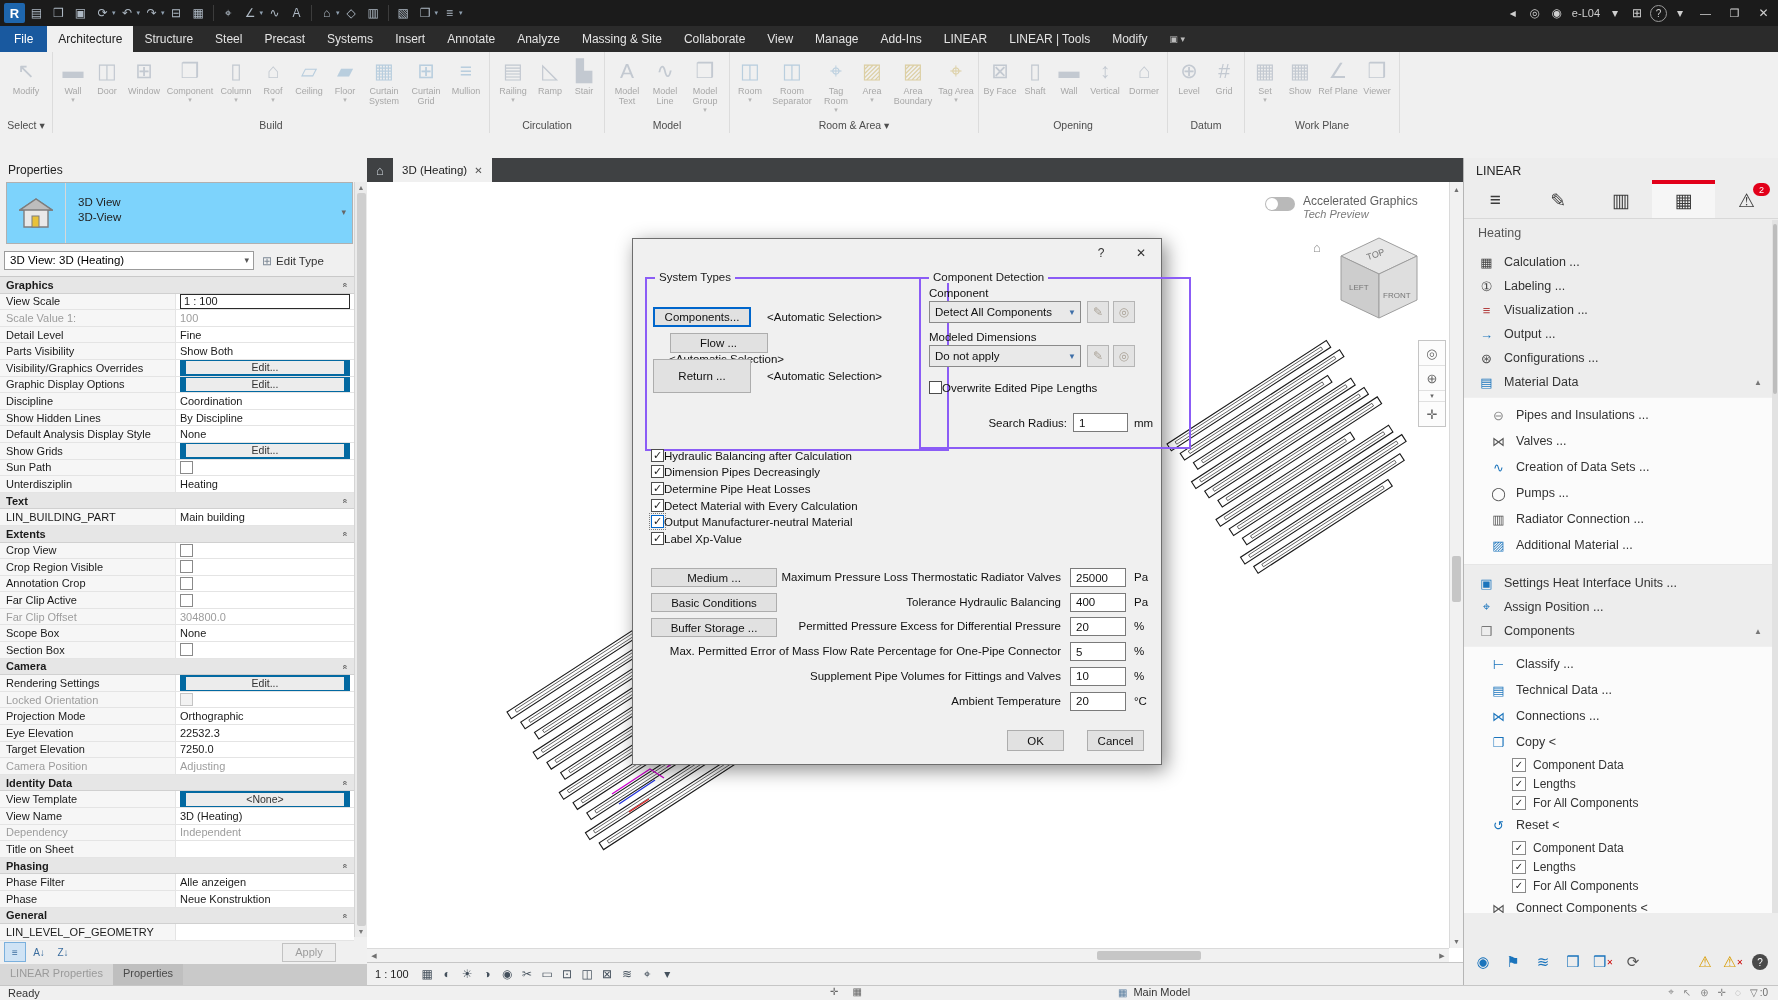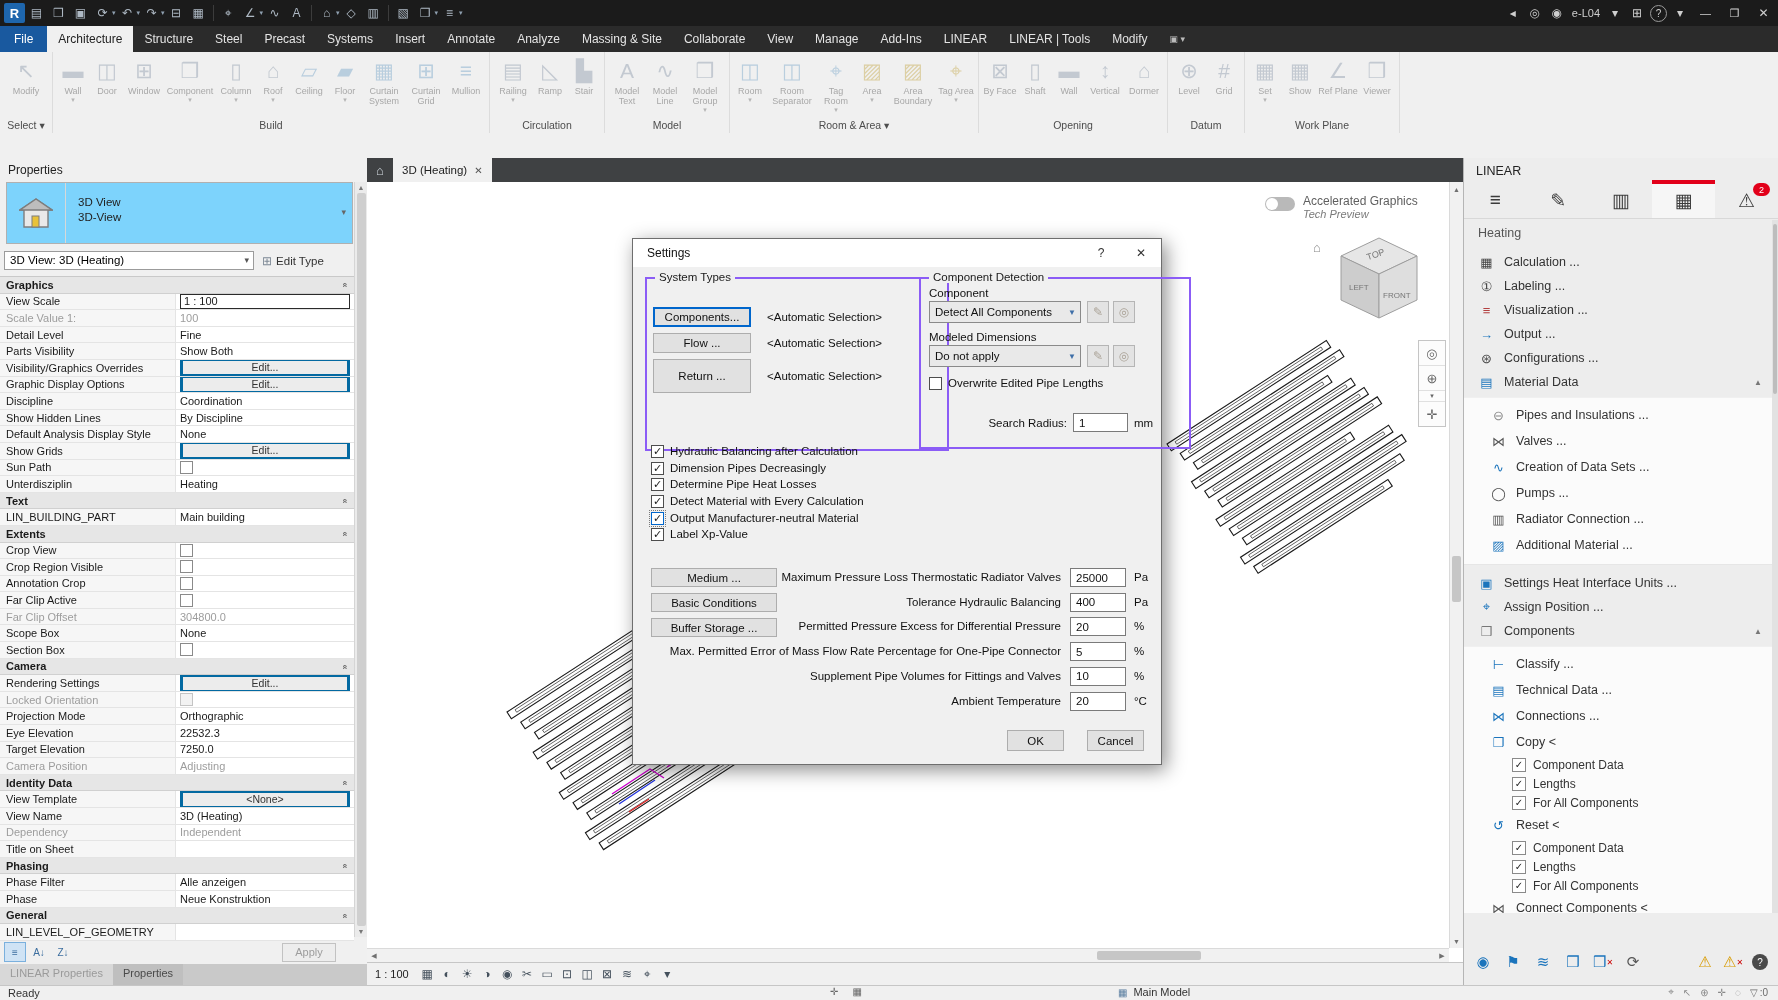--- a/index.html
+++ b/index.html
@@ -56,21 +56,21 @@
   .pg-header{height:16.6px;background:#e6e6e6;border-bottom:1px solid #d0d0d0;display:flex;align-items:center;
              font-weight:bold;font-size:11px;color:#1a1a1a;padding-left:6px;position:relative;box-sizing:border-box;}
   .pg-chev{position:absolute;right:7px;top:3px;transform:rotate(90deg);color:#666;font-size:9px;}
   .pg-row{height:16.6px;display:flex;border-bottom:1px solid #e4e4e4;background:#fff;align-items:stretch;box-sizing:border-box;}
   .pg-name{width:176px;padding-left:6px;border-right:1px solid #e4e4e4;background:#f6f6f6;color:#1a1a1a;
            display:flex;align-items:center;white-space:nowrap;overflow:hidden;box-sizing:border-box;}
   .pg-name.dim{color:#9d9d9d;}
   .pg-val{flex:1;display:flex;align-items:center;padding:0 4px;color:#1a1a1a;white-space:nowrap;overflow:hidden;}
   .pg-val.dim{color:#9d9d9d;}
   .pg-box{border:1px solid #2a2a2a;width:100%;height:13px;line-height:13px;padding:0 3px;}
-  .pg-btn{width:100%;height:13px;line-height:12px;text-align:center;background:#ececec;border:3px solid #0369a1;font-size:10.5px;color:#333;}
+  .pg-btn{width:100%;height:13px;line-height:12px;text-align:center;background:#ececec;border:6px solid #0369a1;font-size:10.5px;color:#333;}
   .pg-check{width:11px;height:11px;border:1px solid #8a8a8a;background:#fff;}
   .pg-check.dis{border-color:#c4c4c4;background:#f2f2f2;}
   .props-scroll{position:absolute;right:0;top:24px;width:13px;bottom:48px;background:#ebebeb;border-left:1px solid #d5d5d5;
                 display:flex;flex-direction:column;align-items:center;justify-content:space-between;font-size:7px;color:#777;padding:2px 0;box-sizing:border-box;}
   .props-scroll .thumb{width:9px;flex:1;margin:2px 0;background:#cfcfcf;border-radius:2px;}
   .sort-row{position:absolute;left:0;top:782px;width:354px;height:24px;display:flex;align-items:center;gap:2px;padding-left:4px;box-sizing:border-box;}
   .sort-btn{width:20px;height:18px;border:1px solid transparent;display:flex;align-items:center;justify-content:center;font-size:10px;color:#3c6e9f;}
   .sort-btn.sel{background:#cfe3f5;border-color:#7ab0dd;}
   .apply-btn{position:absolute;right:18px;top:3px;width:52px;height:17px;border:1px solid #c2c2c2;background:#ededed;
              color:#9d9d9d;font-size:11px;text-align:center;line-height:16px;}
@@ -155,21 +155,21 @@
   .win-btn.focused{border:1px solid #0066cc;outline:1px solid #0066cc;outline-offset:-2px;}
   .sysrow .sysval{margin-left:16px;white-space:nowrap;}
   .combo{position:absolute;height:22px;background:#e9e9e9;border:1px solid #8a8a8a;box-sizing:border-box;
          display:flex;align-items:center;padding:0 16px 0 5px;white-space:nowrap;overflow:hidden;}
   .combo .cdd{position:absolute;right:4px;top:6px;font-size:8px;color:#3f6fa8;}
   .sq-btn{position:absolute;width:22px;height:22px;background:#e3e3e3;border:1px solid #b5b5b5;box-sizing:border-box;
           display:flex;align-items:center;justify-content:center;color:#a9a195;font-size:12px;}
   .dcheck{width:13px;height:13px;border:1px solid #4d4d4d;background:#fff;box-sizing:border-box;
           font-size:11px;line-height:11px;text-align:center;color:#1a1a1a;flex:0 0 auto;}
   .dcheck.focused{border-color:#0066cc;outline:1px dotted #7a7a7a;outline-offset:1px;}
-  .opt-row{display:flex;align-items:flex-start;gap:6px;height:16.7px;}
+  .opt-row{display:flex;align-items:flex-end;height:16.7px;}
   .dlg-options{position:absolute;left:18px;top:206px;}
   .dlg-leftbtns .win-btn{position:absolute;width:126px;height:19px;}
   .num-label{position:absolute;width:428px;text-align:right;left:0;white-space:nowrap;overflow:hidden;}
   .num-field{position:absolute;left:437px;width:56px;height:19px;background:#fff;border:1px solid #7a7a7a;box-sizing:border-box;
              display:flex;align-items:center;padding-left:5px;}
   .num-unit{position:absolute;left:501px;}
   .dlg-ok{position:absolute;left:374px;top:491px;width:57px;height:21px;}
   .dlg-cancel{position:absolute;left:454px;top:491px;width:57px;height:21px;}
   .searchrow-label{position:absolute;text-align:right;}
   .num-input-sm{position:absolute;background:#fff;border:1px solid #7a7a7a;box-sizing:border-box;display:flex;align-items:center;padding-left:5px;}
@@ -942,36 +942,33 @@
         <span>✛</span>
         <span>◌</span>
         <span class="sb-filter">
           <span>▽</span>
           <span>:0</span>
         </span>
       </div>
   </div>
 
   <div class="dialog">
-    <div class="dlg-title">
-      <span>Settings</span>
-    </div>
     <div class="dlg-ctls">
       <div class="dlg-ctl">?</div>
       <div class="dlg-ctl">✕</div>
     </div>
 
     <div class="groupbox" style="left:12px;top:38px;width:262px;height:170px;">
       <div class="gb-label">System Types</div>
       <div id="sysRows">
           <div class="sysrow" style="top: 28px;">
             <div class="win-btn focused" style="width: 98px; height: 20px;">Components...</div>
             <span class="sysval">&lt;Automatic Selection&gt;</span>
           </div>
-          <div class="sysrow" style="top: 54px;">
+          <div class="sysrow" style="top: 54px; flex-direction: column;">
             <div class="win-btn" style="width: 98px; height: 20px;">Flow ...</div>
             <span class="sysval">&lt;Automatic Selection&gt;</span>
           </div>
           <div class="sysrow" style="top: 80px;">
             <div class="win-btn" style="width: 98px; height: 34px;">Return ...</div>
             <span class="sysval">&lt;Automatic Selection&gt;</span>
           </div>
         </div>
     </div>
 

